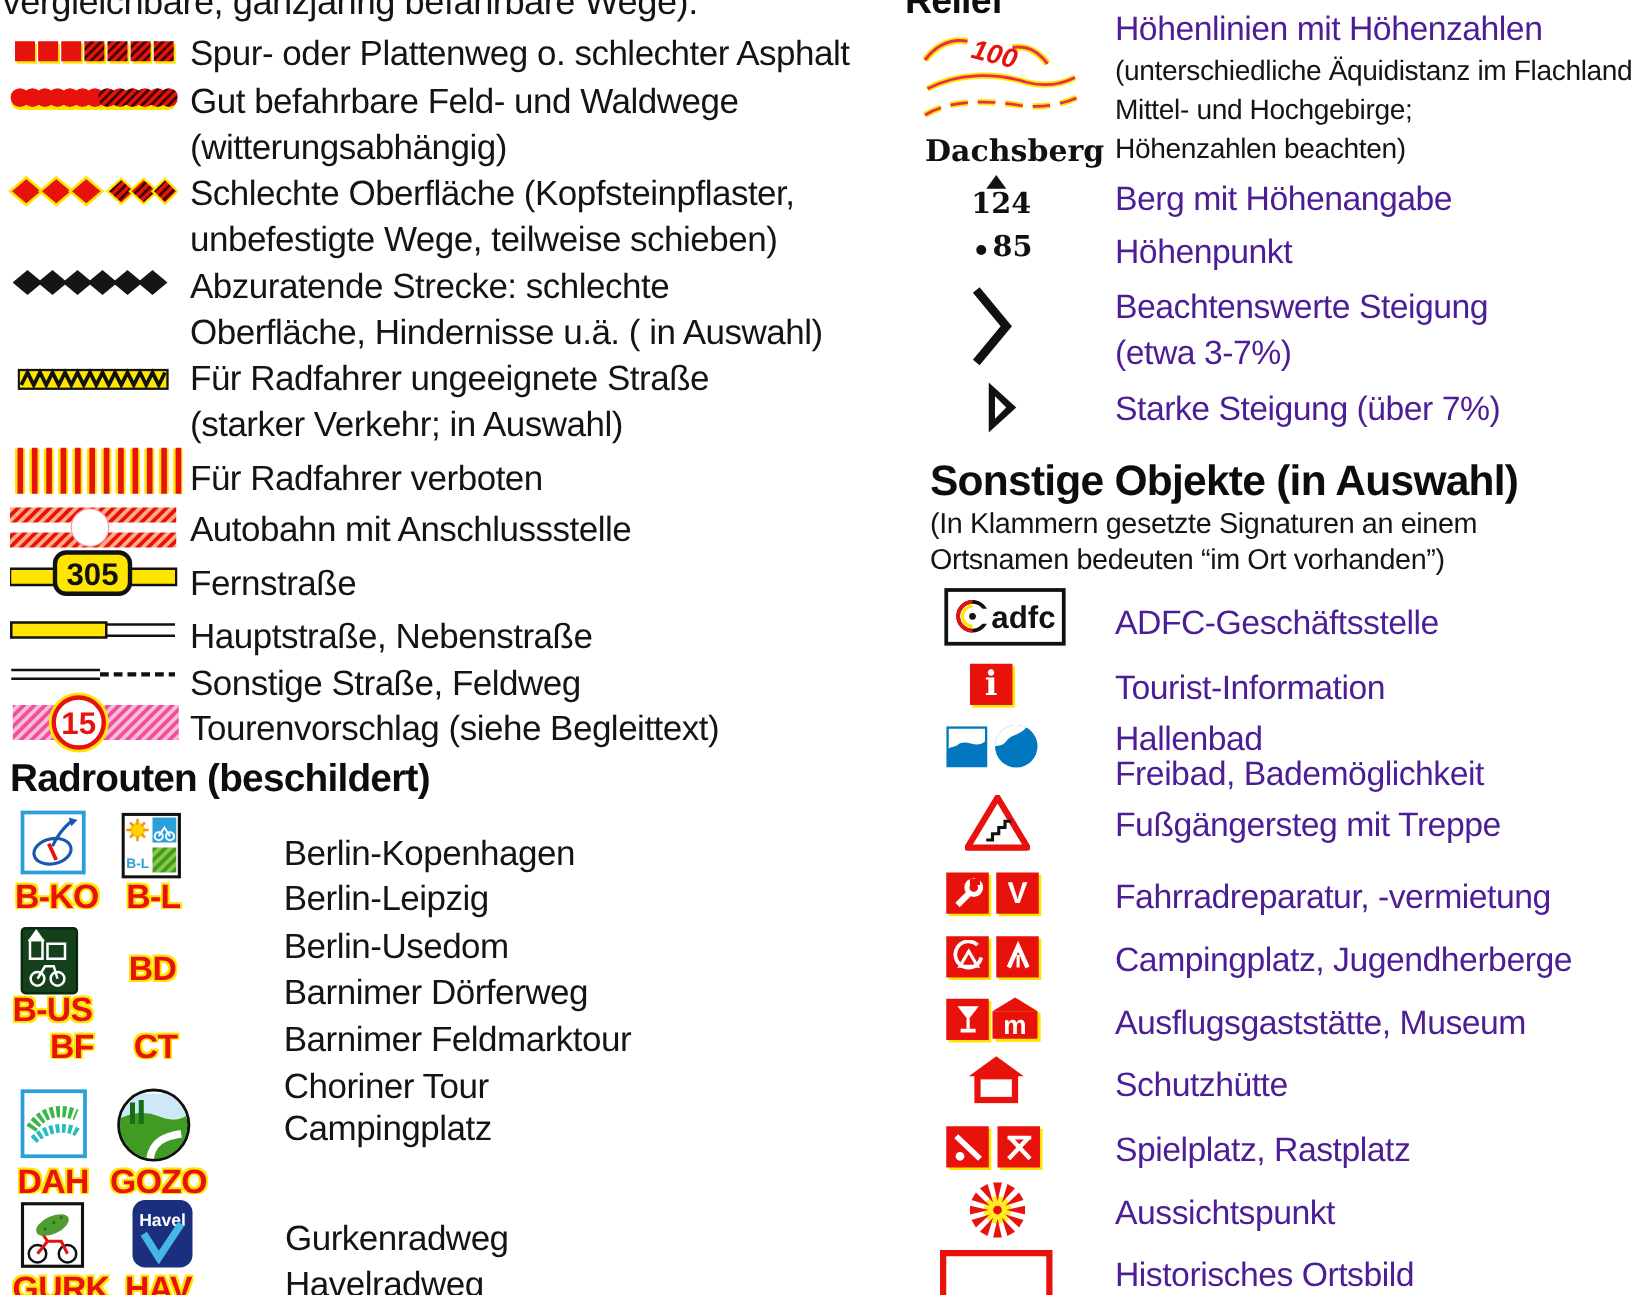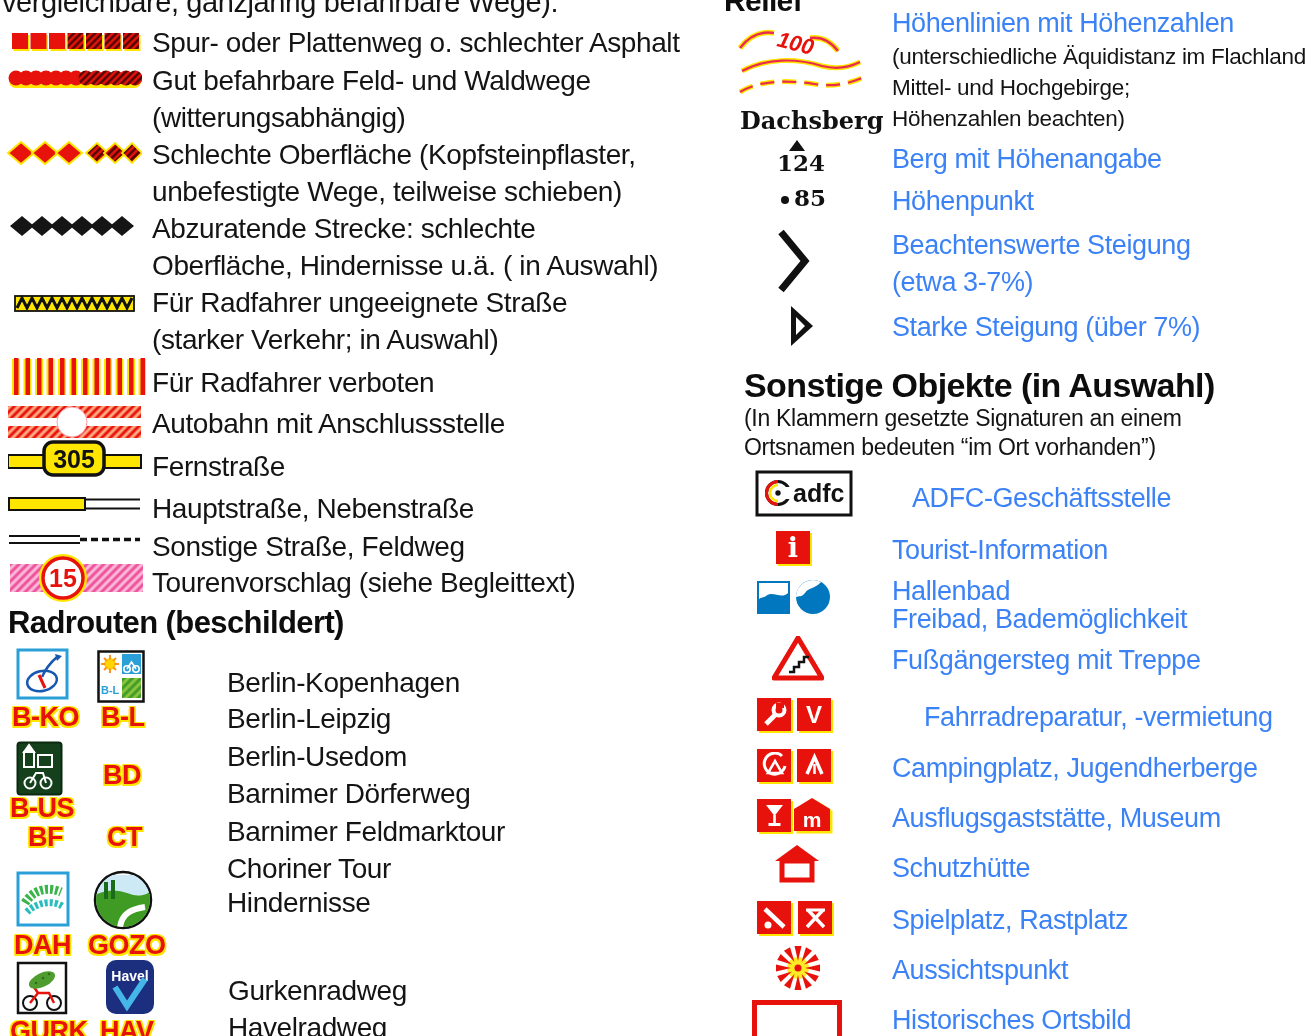--- a/index.html
+++ b/index.html
@@ -1,20 +1,20 @@
 <!DOCTYPE html>
 <html><head>
 <meta charset="utf-8">
 <style>
   html,body{margin:0;padding:0;background:#fff}
   #canvas{position:relative;width:1307px;height:1036px;background:#fff;overflow:hidden;
           font-family:"Liberation Sans",sans-serif;color:#141414}
   .abs{position:absolute}
   .bt{position:absolute;font-size:28px;line-height:37px;white-space:nowrap;letter-spacing:-0.4px;color:#141414}
-  .rt{position:absolute;font-size:27px;line-height:35px;white-space:nowrap;letter-spacing:-0.4px;color:#3b82f6}
+  .rt{position:absolute;font-size:27px;line-height:35px;white-space:nowrap;letter-spacing:-0.4px;color:#4c1d95}
   .sm{position:absolute;font-size:22.5px;line-height:31px;white-space:nowrap;letter-spacing:-0.3px;color:#141414}
   .nt{position:absolute;font-size:23px;line-height:29px;white-space:nowrap;letter-spacing:-0.3px;color:#141414}
   .hd{position:absolute;font-weight:bold;font-size:31px;white-space:nowrap;letter-spacing:-0.6px;color:#0d0d0d}
   .code{position:absolute;font-weight:bold;font-size:27px;letter-spacing:-0.5px;color:#e8120c;white-space:nowrap;
         text-shadow:1.5px 1.5px 0 #ffe600,-1.5px 1.5px 0 #ffe600,1.5px -1.5px 0 #ffe600,-1.5px -1.5px 0 #ffe600}
   .serifb{position:absolute;font-family:"DejaVu Serif",serif;font-weight:bold;color:#111;white-space:nowrap}
   .tile{position:absolute;width:34px;height:33px;background:#e8120c;box-shadow:2px 2px 0 #ffe600;
         display:flex;align-items:center;justify-content:center}
   .tile span{color:#fff;font-weight:bold;font-size:24px;line-height:1}
   .dot{position:absolute;width:8px;height:8px;border-radius:50%;background:#111}
@@ -250,21 +250,21 @@
       <circle cx="14" cy="42" r="5.5"></circle>
         <circle cx="30" cy="42" r="5.5"></circle>
       <polyline points="14,42 20,32 27,32 30,42"></polyline>
     </g>
   </svg>
   <div class="code" style="left:10px;top:793px">B-US</div>
   <div class="code" style="left:103px;top:760px">BD</div>
   <div class="bt" style="left:227px;top:738px">Berlin-Usedom</div>
   <div class="bt" style="left:227px;top:775px">Barnimer Dörferweg</div>
 
-  <div class="code" style="left:28px;top:822px">BF</div>
+  <div class="code" style="left:40px;top:822px">BF</div>
   <div class="code" style="left:107px;top:822px">CT</div>
   <div class="bt" style="left:227px;top:813px">Barnimer Feldmarktour</div>
   <div class="bt" style="left:227px;top:850px">Choriner Tour</div>
 
   <svg class="abs" style="left:16px;top:871px" width="54" height="57">
     <rect x="2" y="2" width="50" height="52" fill="#fff" stroke="#2a9fd8" stroke-width="3"></rect>
     <path d="M9,32 C17,19 31,15 45,21" stroke="#39b54a" stroke-width="9" fill="none" stroke-dasharray="3 2"></path>
     <path d="M11,41 C21,31 37,29 46,35" stroke="#27bdbe" stroke-width="7" fill="none" stroke-dasharray="3 2"></path>
   </svg>
   <svg class="abs" style="left:92px;top:869px" width="62" height="62">
@@ -277,21 +277,21 @@
     <g clip-path="url(#gz)">
       <rect x="3" y="6" width="56" height="20" fill="#cde9f6"></rect>
       <path d="M3,26 Q20,18 35,24 T59,22 L59,58 L3,58 Z" fill="#3f9b24"></path>
       <path d="M28,58 C30,44 40,40 53,38" stroke="#fff" stroke-width="6" fill="none"></path>
       <rect x="12" y="13" width="4" height="17" fill="#1a6b1a"></rect>
         <rect x="19" y="11" width="4" height="19" fill="#1a6b1a"></rect>
     </g>
   </svg>
   <div class="code" style="left:14px;top:930px">DAH</div>
   <div class="code" style="left:88px;top:930px">GOZO</div>
-  <div class="bt" style="left:227px;top:884px">Hindernisse</div>
+  <div class="bt" style="left:227px;top:884px">Campingplatz</div>
 
   <svg class="abs" style="left:16px;top:961px" width="52" height="54">
     <rect x="2" y="2" width="48" height="50" fill="#fff" stroke="#111" stroke-width="2.5"></rect>
     <g stroke="#111" stroke-width="2" fill="none">
         <circle cx="14" cy="42" r="7"></circle>
         <circle cx="38" cy="42" r="7"></circle>
       </g>
     <path d="M14,42 L22,32 L33,32 L38,42 M22,32 L18,26" stroke="#e8120c" stroke-width="2.5" fill="none"></path>
     <ellipse cx="26" cy="19" rx="14" ry="7" fill="#4f9d2f" transform="rotate(-25 26 19)"></ellipse>
     <g fill="#2d6e1d">
@@ -358,21 +358,21 @@
 
   <svg class="abs" style="left:755px;top:470px" width="98" height="47">
     <rect x="2" y="2" width="94" height="43" fill="#fff" stroke="#111" stroke-width="3"></rect>
     <circle cx="23" cy="23" r="11.5" fill="none" stroke="#111" stroke-width="3"></circle>
     <path d="M23,11.5 A11.5,11.5 0 0 0 23,34.5" stroke="#e8120c" stroke-width="3" fill="none"></path>
     <path d="M23,15 A8,8 0 0 0 23,31" stroke="#ffe600" stroke-width="2.5" fill="none"></path>
     <rect x="30" y="17" width="8" height="12" fill="#fff"></rect>
     <circle cx="23" cy="23" r="2.7" fill="#111"></circle>
     <text x="38" y="32" font-size="25" font-weight="bold" fill="#111">adfc</text>
   </svg>
-  <div class="rt" style="left:912px;top:481px">ADFC-Geschäftsstelle</div>
+  <div class="rt" style="left:892px;top:481px">ADFC-Geschäftsstelle</div>
 
   <div class="tile" style="left:776px;top:531px">
     <span style="font-family:'DejaVu Serif',serif;font-size:27px">i</span>
   </div>
   <div class="rt" style="left:892px;top:533px">Tourist-Information</div>
 
   <svg class="abs" style="left:757px;top:581px" width="33" height="33">
     <rect width="33" height="33" fill="#0077be"></rect>
     <path d="M2,2 H31 V12 C24,19 16,9 9,15 C6,17 4,16 2,18 Z" fill="#fff"></path>
   </svg>
@@ -392,21 +392,21 @@
   <div class="tile" style="left:757px;top:698px">
     <svg width="26" height="26">
         <circle cx="18" cy="8" r="5.5" fill="none" stroke="#fff" stroke-width="4"></circle>
         <rect x="15" y="1" width="8" height="5" fill="#e8120c"></rect>
         <line x1="5" y1="22" x2="15" y2="12" stroke="#fff" stroke-width="5"></line>
       </svg>
   </div>
   <div class="tile" style="left:797px;top:698px">
     <span>V</span>
   </div>
-  <div class="rt" style="left:924px;top:700px">Fahrradreparatur, -vermietung</div>
+  <div class="rt" style="left:892px;top:700px">Fahrradreparatur, -vermietung</div>
 
   <div class="tile" style="left:757px;top:749px">
     <svg width="27" height="27">
         <path d="M21,4 A10.5,10.5 0 1 0 24,14" stroke="#fff" stroke-width="3" fill="none"></path>
         <polygon points="14,9 21,21 7,21" fill="none" stroke="#fff" stroke-width="2.5"></polygon>
       </svg>
   </div>
   <div class="tile" style="left:797px;top:749px">
     <svg width="27" height="27">
         <polyline points="6,22 13.5,5 21,22" stroke="#fff" stroke-width="3.5" fill="none"></polyline>

